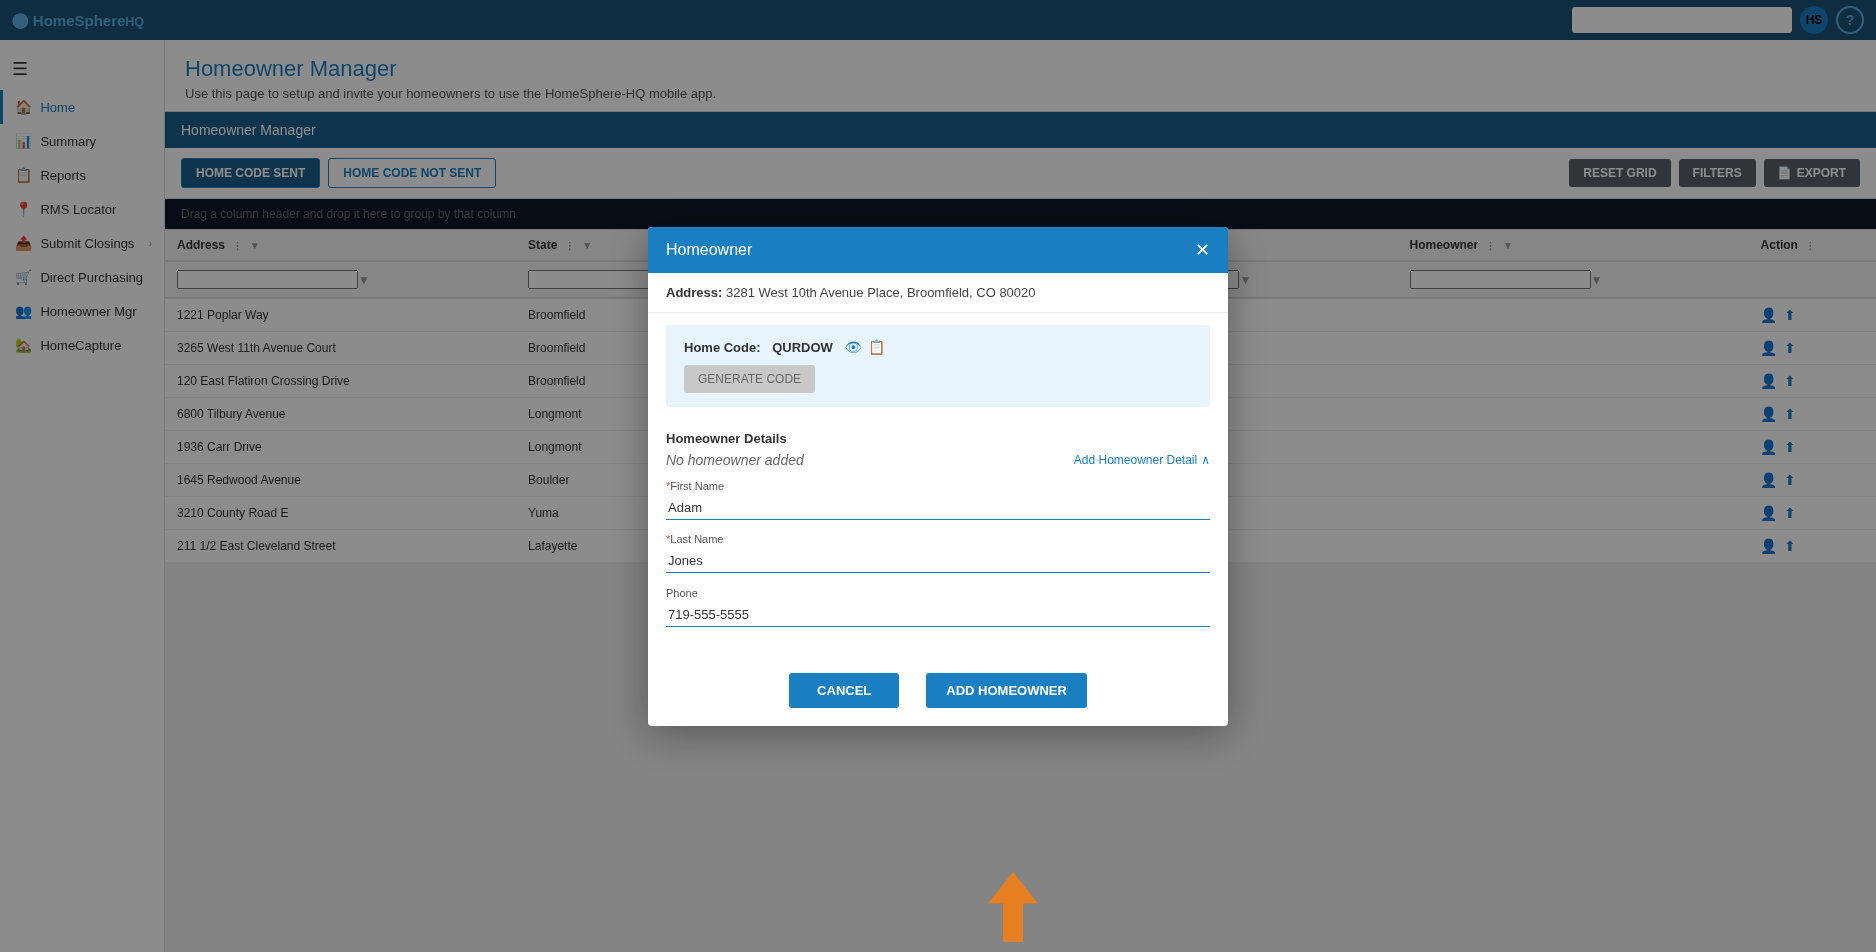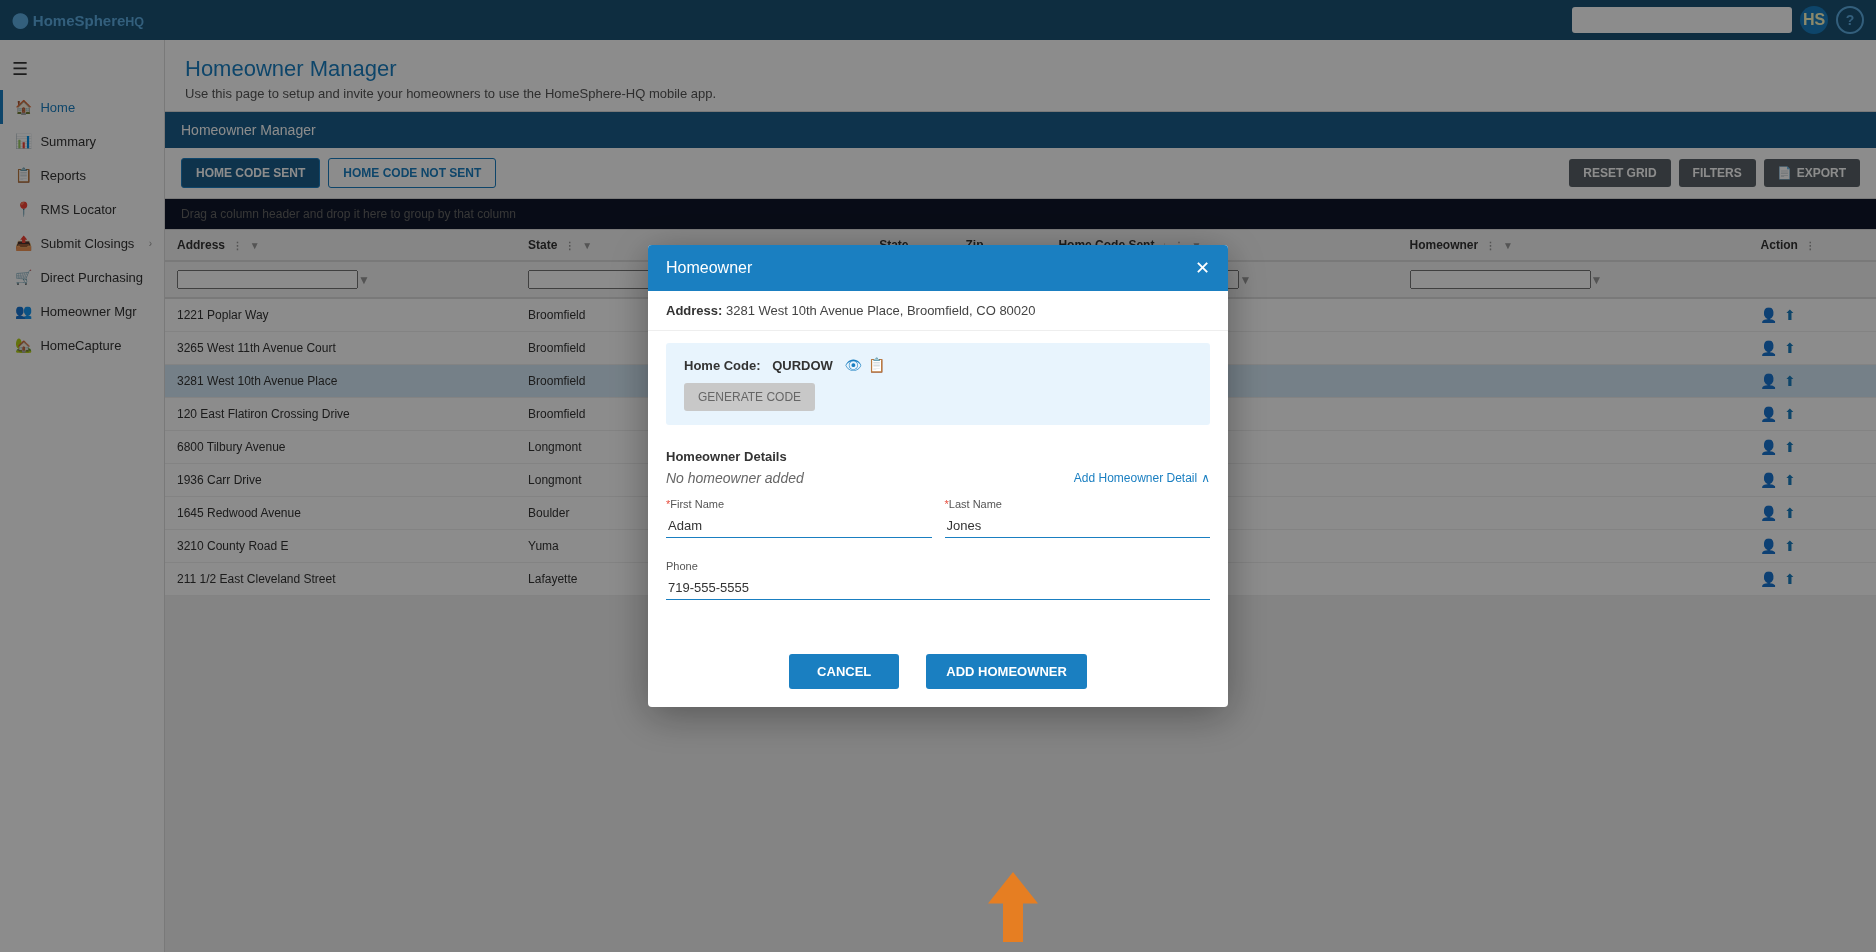--- a/index.html
+++ b/index.html
@@ -33,23 +33,23 @@
       border: none;
       border-radius: 3px;
       padding: 0 8px;
       font-size: 12px;
       background: white;
     }
     .top-nav-avatar {
       width: 28px; height: 28px;
       background: #1a7fc1;
       border-radius: 50%;
-      color: #fef9c3;
+      color: #000000;
       display: flex; align-items: center; justify-content: center;
-      font-size: 16px; font-weight: bold;
+      font-size: 12px; font-weight: bold;
     }
     .top-nav-help {
       width: 28px; height: 28px;
       background: #1a5276;
       border: 2px solid #5dade2;
       border-radius: 50%;
       color: #5dade2;
       display: flex; align-items: center; justify-content: center;
       font-size: 14px; font-weight: bold;
     }
@@ -279,21 +279,21 @@
     .no-homeowner-text { font-size: 14px; color: #666; font-style: italic; }
     .add-homeowner-link {
       font-size: 12px;
       color: #1a7fc1;
       cursor: pointer;
       display: flex;
       align-items: center;
       gap: 4px;
     }
 
-    .form-row { display: flex; gap: 13px; margin-bottom: 22px; }
+    .form-row { display: flex; gap: 13px; margin-bottom: 14px; flex-direction: column; }
     .form-group { flex: 1; display: flex; flex-direction: column; }
     .form-label {
       font-size: 11px;
       color: #555;
       margin-bottom: 4px;
     }
     .form-label .required { color: #e74c3c; }
     .form-input {
       border: none;
       border-bottom: 1px solid #1a7fc1;
@@ -506,34 +506,20 @@
               <td></td>
               <td></td>
               <td></td>
               <td>
                 <div class="action-icons">
                   <span class="action-icon">👤</span>
                   <span class="action-icon">⬆</span>
                 </div>
               </td>
             </tr>
-            <tr class="highlighted">
-              <td>3281 West 10th Avenue Place</td>
-              <td>Broomfield</td>
-              <td></td>
-              <td></td>
-              <td></td>
-              <td></td>
-              <td>
-                <div class="action-icons">
-                  <span class="action-icon">👤</span>
-                  <span class="action-icon">⬆</span>
-                </div>
-              </td>
-            </tr>
             <tr>
               <td>120 East Flatiron Crossing Drive</td>
               <td>Broomfield</td>
               <td></td>
               <td></td>
               <td></td>
               <td></td>
               <td>
                 <div class="action-icons">
                   <span class="action-icon">👤</span>

